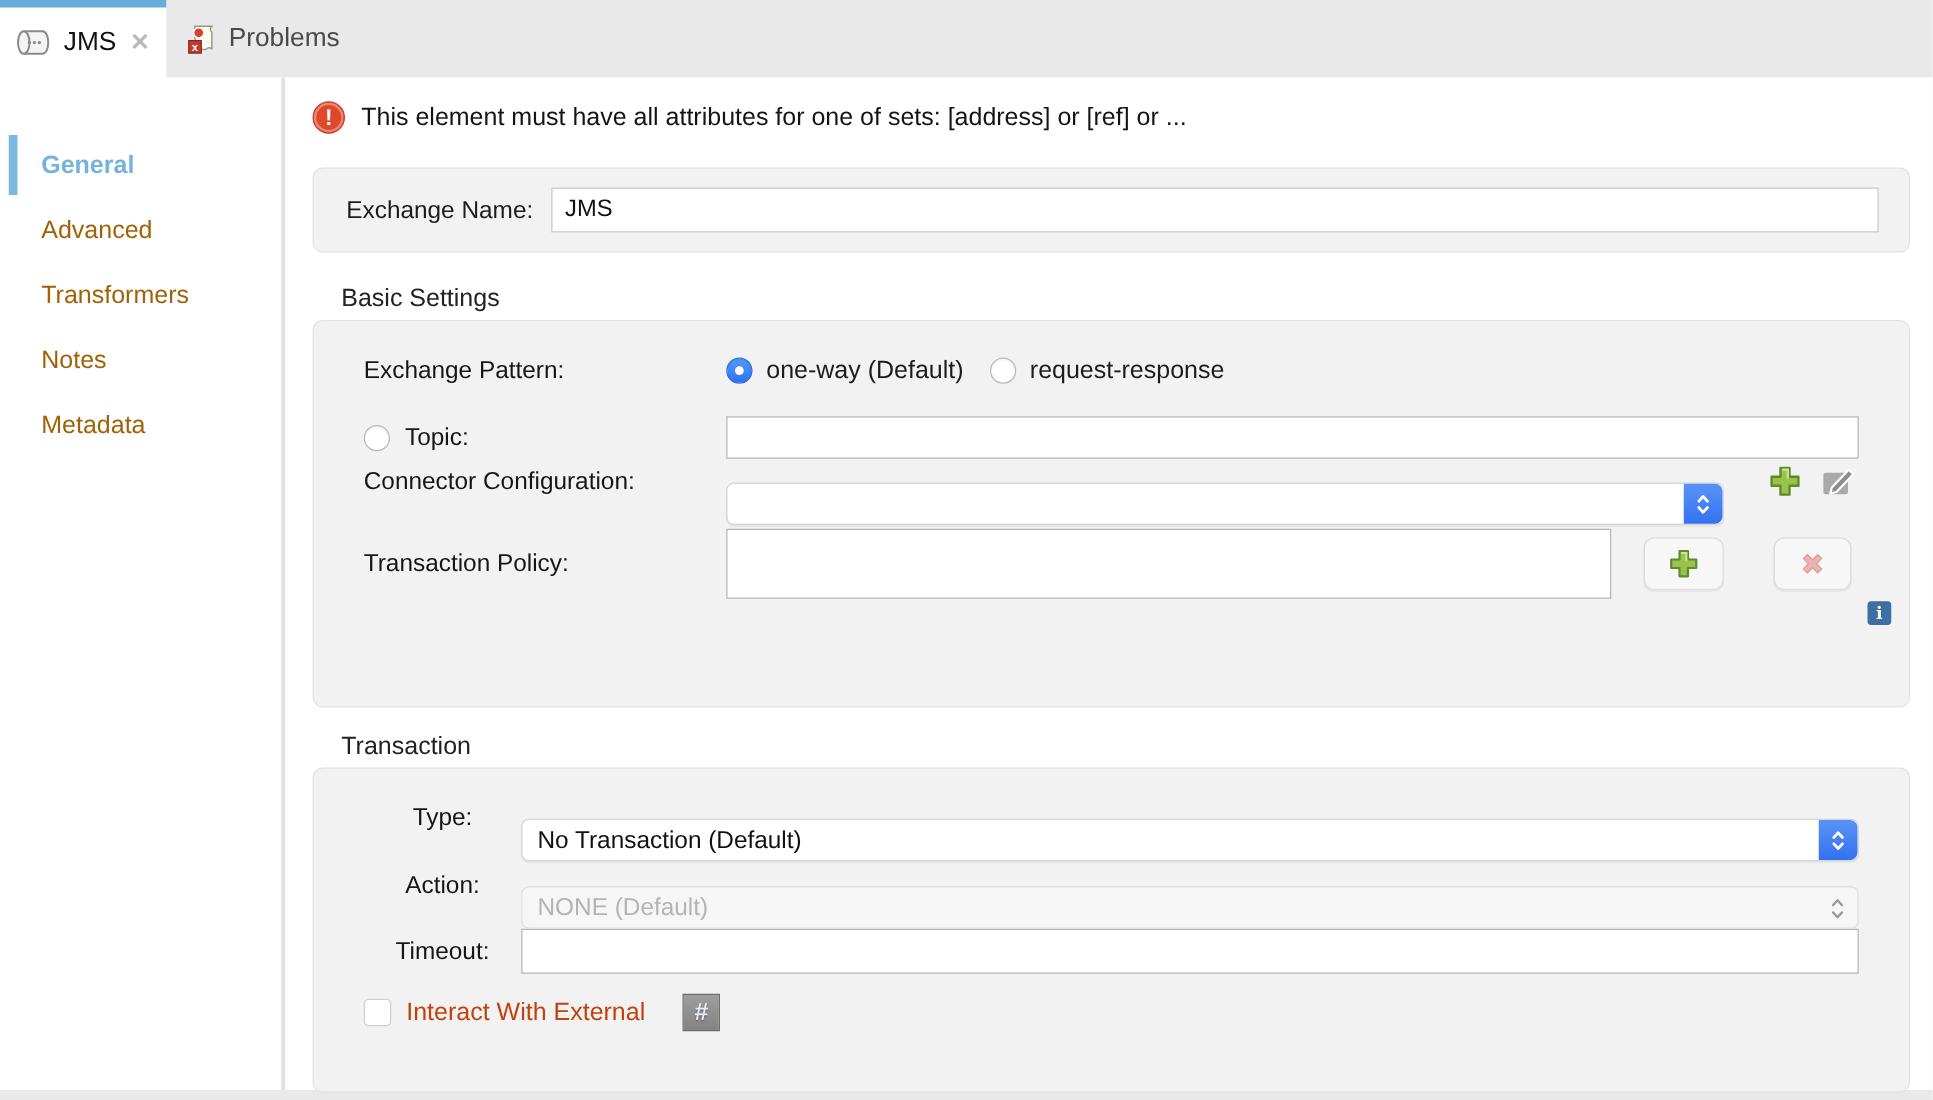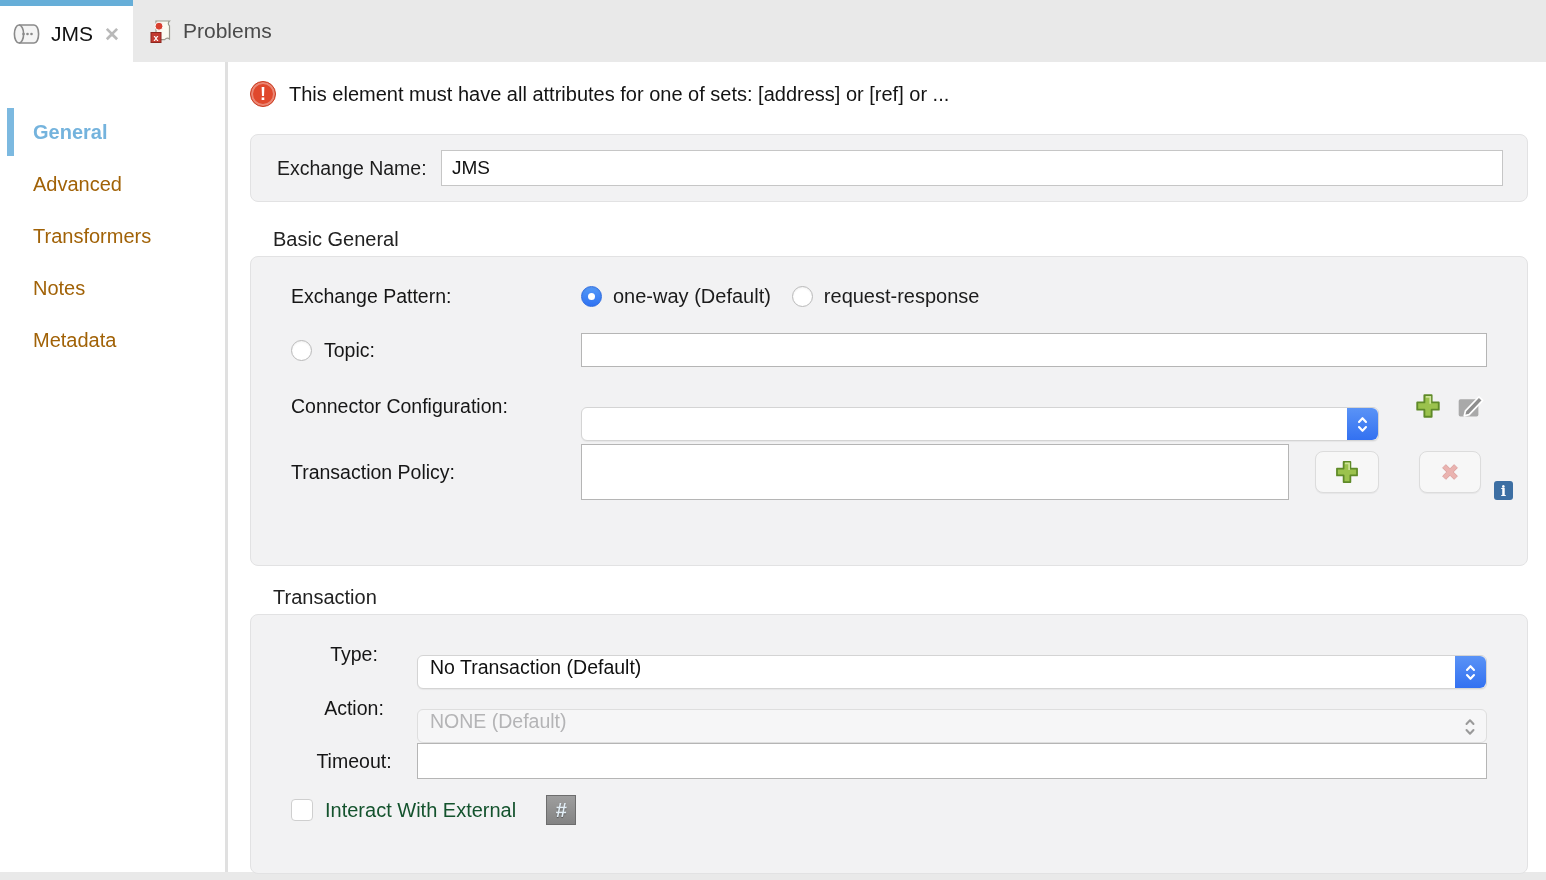--- a/index.html
+++ b/index.html
@@ -85,21 +85,21 @@
 
   
   .txt {
     height:34px; border:1.5px solid #b5b5b5; background:#fff; outline:none;
     font-family:"Liberation Sans", sans-serif; font-size:19px; padding:0 10px; color:#111;
   }
 
   
   .msel {
     background:#fff; border:1px solid #d4d4d4; border-radius:6px; height:34px;
-    display:flex; padding:0 40px 0 12px; position:relative;
+    display:flex; align-items:center; padding:0 40px 0 12px; position:relative;
     font-size:19.5px; color:#111; box-shadow:0 1px 1px rgba(0,0,0,.05);margin-top:36px;
   }
   .msel .cap {
     position:absolute; right:0; top:0; bottom:0; width:31px;
     background:linear-gradient(#5a93f6,#3371f1); border-radius:0 6px 6px 0;
     display:flex; align-items:center; justify-content:center;
   }
   .msel.disabled { background:#f6f6f7; border-color:#dedede; color:#b4b4b6; box-shadow:none; }
   .msel.disabled .chev-gray { position:absolute; right:9px; top:6px; }
 
@@ -114,21 +114,21 @@
     background:#3d6fa3; color:#fff; font-family:"DejaVu Serif", serif; font-weight:700;
     font-size:14px; display:flex; align-items:center; justify-content:center;
   }
   .hash-btn {
     width:30px; height:30px; margin-left:30px;
     background:linear-gradient(#9e9e9e,#838383); border:1px solid #6d6d6d;
     color:#e3eef6; font-weight:700; font-size:20px;
     display:flex; align-items:center; justify-content:center;
     text-shadow:0 1px 1px rgba(0,0,0,.4);
   }
-  .dis-label { color:#14532d; font-size:20px; margin-left:12px; }
+  .dis-label { color:#c2410c; font-size:20px; margin-left:12px; }
 
   .bottom-strip { height:8px; background:#e9e9e9; }
 </style>
 </head>
 <body>
 
 <div class="tabbar">
   <div class="tab-active">
     <span style="display:flex;">
       <svg width="30" height="24" viewBox="0 0 30 24">
@@ -184,37 +184,37 @@
     <div class="error-row">
       <div class="error-icon">!</div>
       <div class="error-text">This element must have all attributes for one of sets: [address] or [ref] or ...</div>
     </div>
 
     <div class="panel dn-panel">
       <div class="dn-label">Exchange Name:</div>
       <input class="dn-input" type="text" value="JMS" style="">
     </div>
 
-    <div class="section-title">Basic General</div>
+    <div class="section-title">Basic Settings</div>
     <div class="panel group" style="height:310px;">
 
       <div class="row" style="height:30px; margin-bottom:22px;">
         <div class="lbl lbl-w">Exchange Pattern:</div>
         <div class="radio-opt">
           <span class="radio sel"></span>
           <span>one-way (Default)</span>
         </div>
         <div class="radio-opt" style="margin-left:21px;">
           <span class="radio"></span>
           <span>request-response</span>
         </div>
       </div>
 
 
-      <div class="row" style="height:34px; margin-bottom:21px;">
+      <div class="row" style="height:34px; margin-bottom:0;">
         <div class="lbl-w" style="display:flex; align-items:center; gap:12px;">
           <span class="radio"></span>
           <span class="lbl">Topic:</span>
         </div>
         <input class="txt" style="flex: 1 1 0%;" type="text" value="">
       </div>
 
       <div class="row" style="height:36px; margin-bottom:20px;">
         <div class="lbl lbl-w">Connector Configuration:</div>
         <div class="msel" style="flex:1;">

